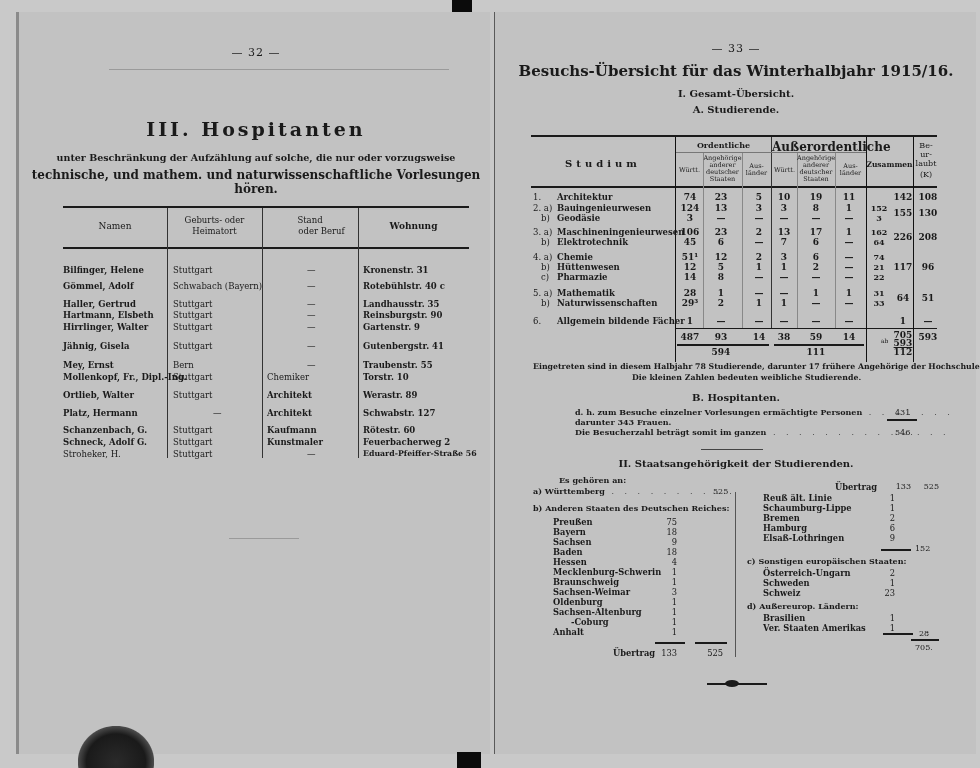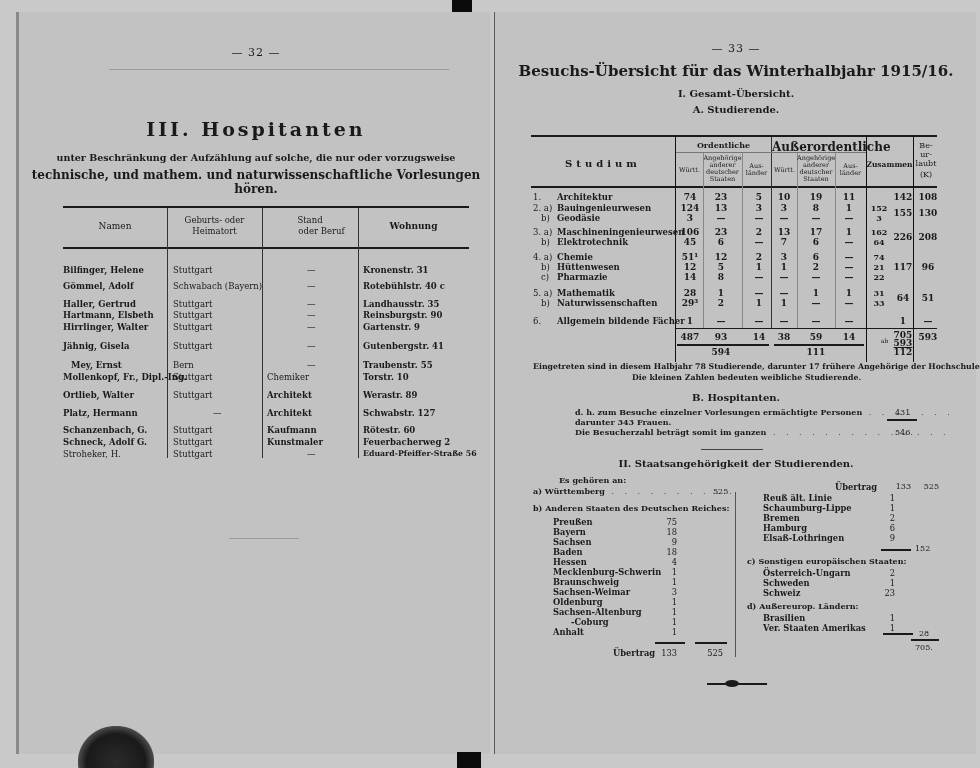--- a/index.html
+++ b/index.html
@@ -103,21 +103,21 @@
       <span class="cell" style="left:244px;font-weight:normal;">—</span>
       <span class="cell" style="left:300px;">Gartenstr. 9</span>
     </div>
     <div class="row" style="top:329px;left:44px;">
       <span class="cell" style="left:0;">Jähnig, Gisela</span>
       <span class="cell" style="left:110px;font-weight:normal;">Stuttgart</span>
       <span class="cell" style="left:244px;font-weight:normal;">—</span>
       <span class="cell" style="left:300px;">Gutenbergstr. 41</span>
     </div>
     <div class="row" style="top:348px;left:44px;">
-      <span class="cell" style="left:8px;text-align:right;">Mey, Ernst</span>
+      <span class="cell" style="left:0;text-align:right;">Mey, Ernst</span>
       <span class="cell" style="left:110px;font-weight:normal;">Bern</span>
       <span class="cell" style="left:244px;font-weight:normal;">—</span>
       <span class="cell" style="left:300px;">Traubenstr. 55</span>
     </div>
     <div class="row" style="top:360px;left:44px;">
       <span class="cell" style="left:0;">Mollenkopf, Fr., Dipl.-Ing.</span>
       <span class="cell" style="left:110px;font-weight:normal;">Stuttgart</span>
       <span class="cell" style="left:204px;font-weight:normal;">Chemiker</span>
       <span class="cell" style="left:300px;">Torstr. 10</span>
     </div>

